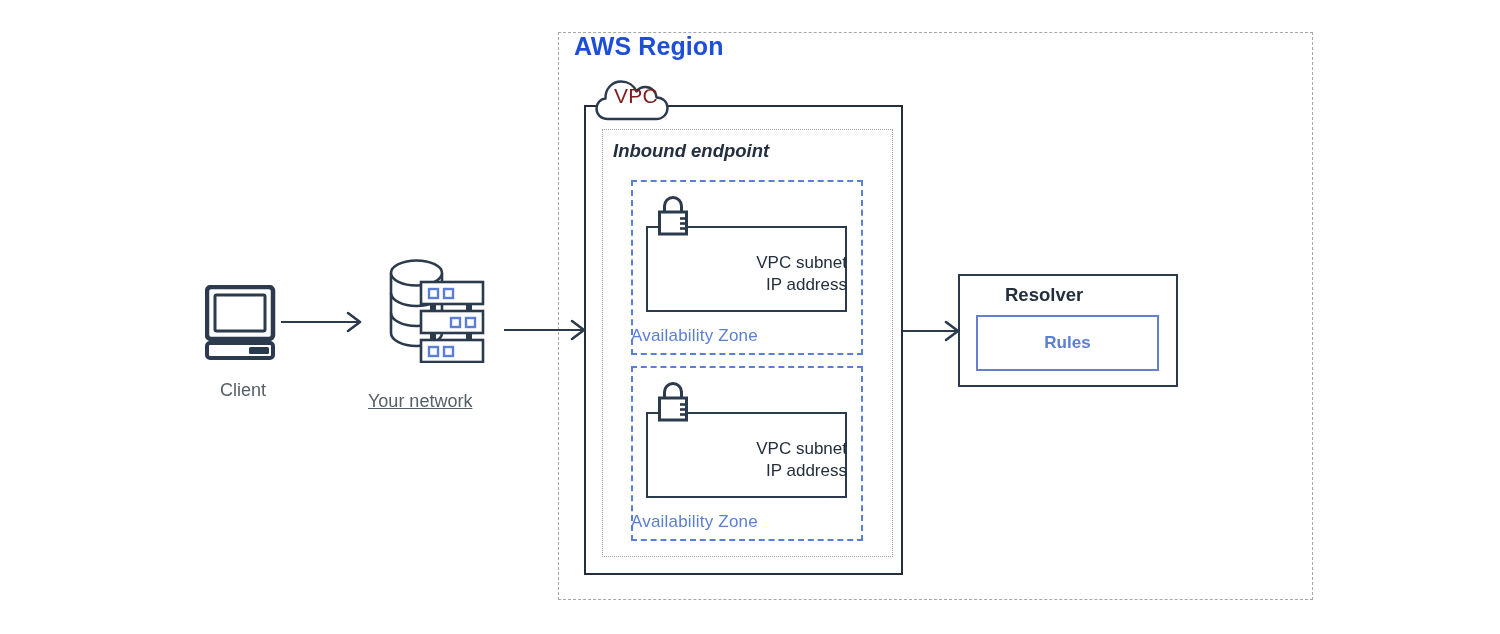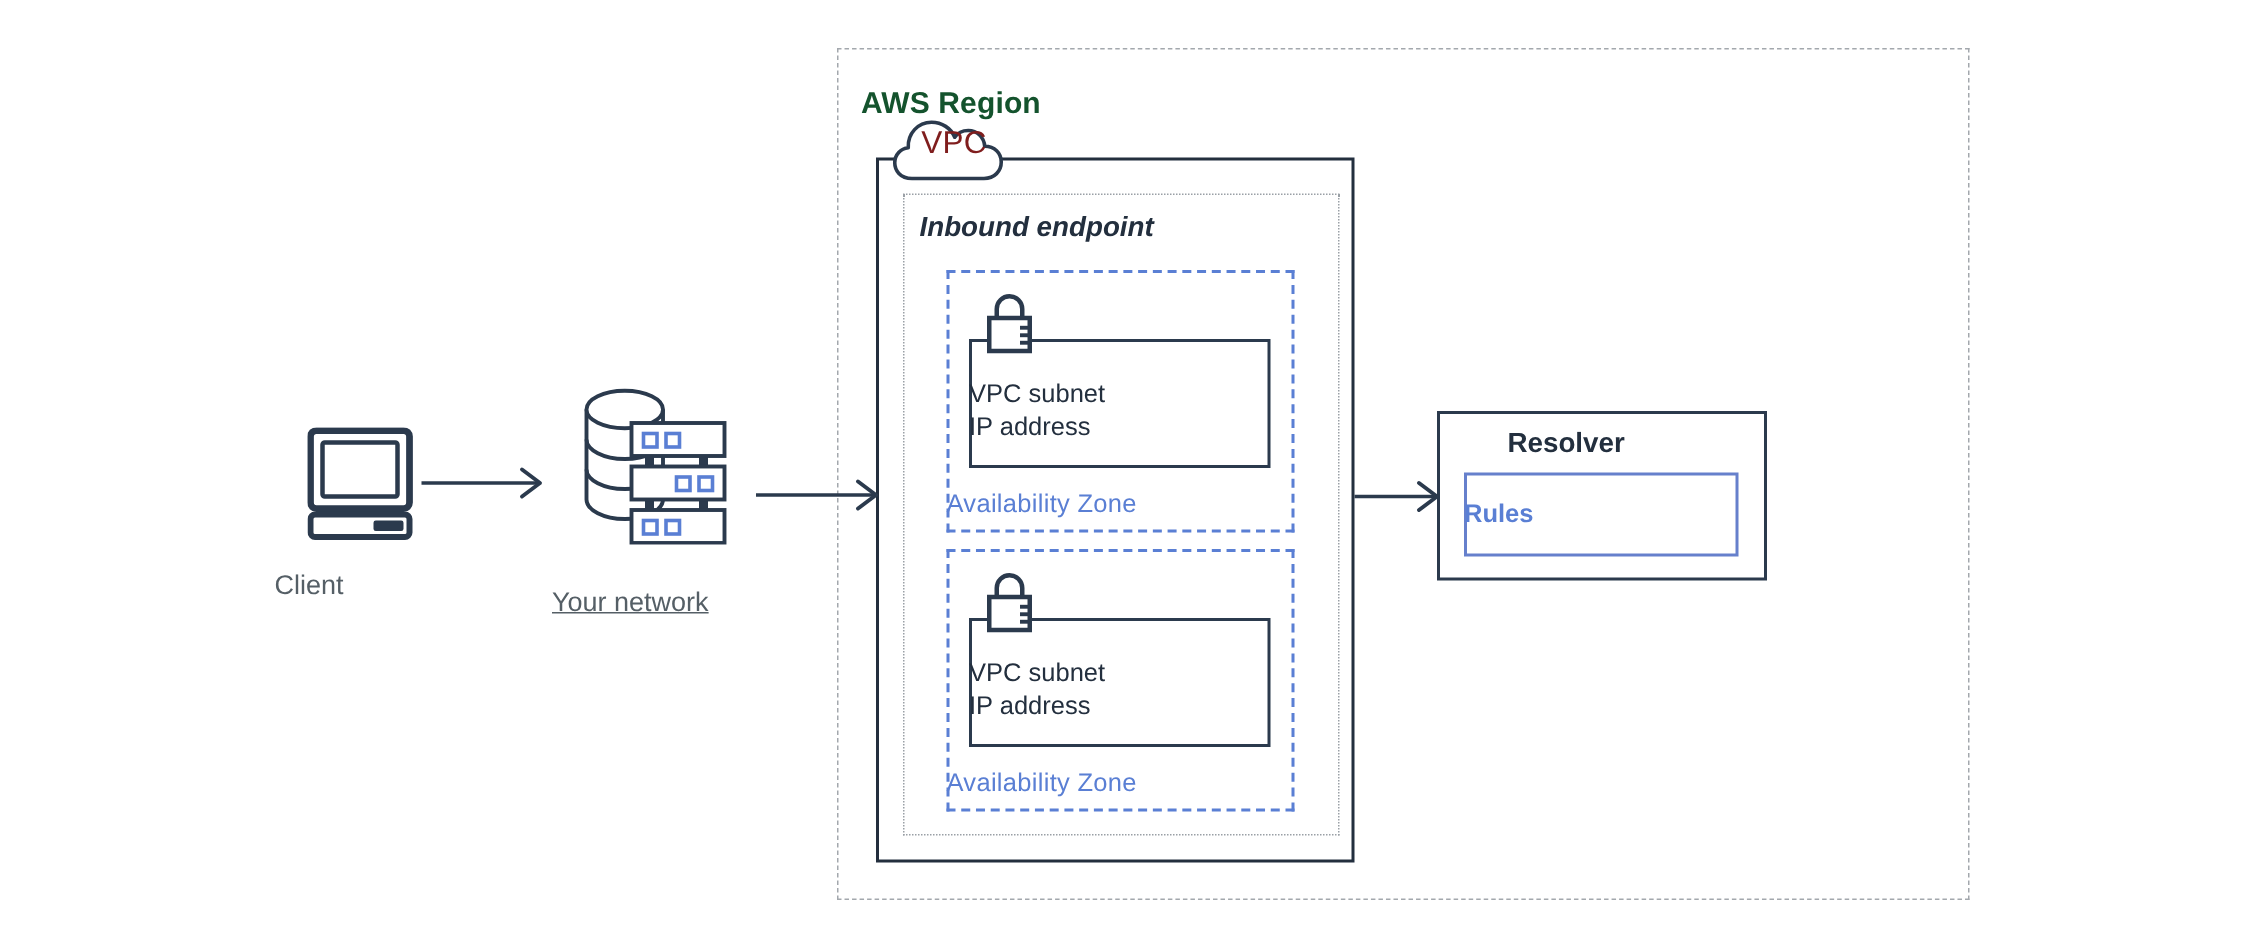--- a/index.html
+++ b/index.html
@@ -27,24 +27,24 @@
     left: 558px;
     top: 32px;
     width: 755px;
     height: 568px;
     border: 1.6px dashed #a3a8ad;
     background: transparent;
   }
   #aws-region-label {
     position: absolute;
     left: 574px;
-    top: 58px;
-    font-size: 20px;
+    top: 32px;
+    font-size: 25px;
     font-weight: bold;
-    color: #14532d;
+    color: #1d4ed8;
     letter-spacing: .1px;
     white-space: nowrap;
   }
 
   
   #vpc-box {
     left: 584px;
     top: 105px;
     width: 319px;
     height: 470px;
@@ -122,21 +122,21 @@
     border: 2.4px solid #2b3a4d;
     background: #ffffff;
   }
   #subnet-1 { top: 226px; }
   #subnet-2 { top: 412px; }
 
   .subnet-text {
     position: absolute;
     width: 201px;
     left: 646px;
-    text-align: left;
+    text-align: right;
     font-size: 17px;
     color: #232f3e;
     line-height: 22px;
   }
   #subnet-text-1 { top: 252px; }
   #subnet-text-2 { top: 438px; }
 
   
   .lock-icon { width: 38px; height: 46px; }
   .lock-icon svg { display:block; width:38px; height:46px; }
@@ -168,32 +168,33 @@
     width: 183px;
     height: 56px;
     border: 2px solid #6680cc;
     background: #ffffff;
   }
   #rules-label {
     position: absolute;
     left: 976px;
     top: 333px;
     width: 183px;
+    text-align: center;
     font-size: 17px;
     font-weight: bold;
     color: #5a7fd4;
   }
 
   
   #client-icon { left: 205px; top: 285px; width: 76px; height: 75px; }
   #client-icon svg { display:block; width:76px; height:75px; }
   #client-label {
     position: absolute;
     left: 183px; top: 380px; width: 120px;
-    text-align: left;
+    text-align: center;
     font-size: 18px;
     color: #555f66;
   }
 
   
   #network-icon { left: 388px; top: 258px; width: 116px; height: 105px; }
   #network-icon svg { display:block; width:116px; height:105px; }
   #network-label {
     position: absolute;
     left: 368px; top: 391px; width: 160px;

